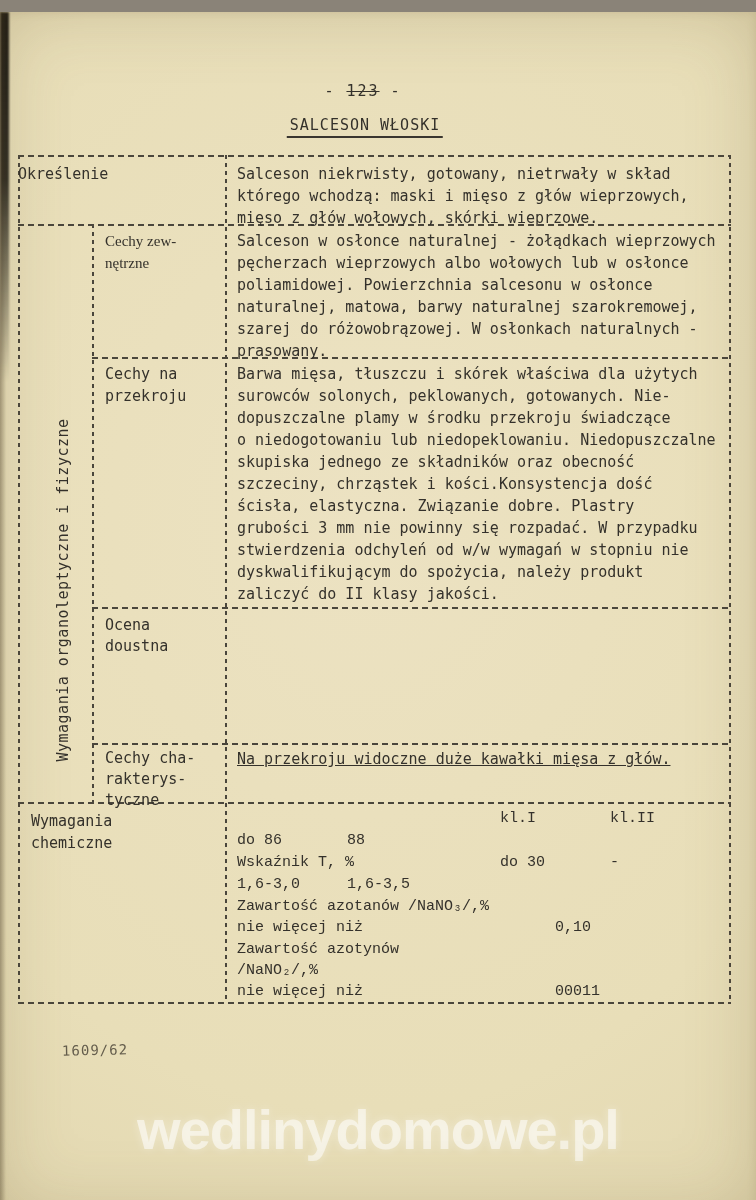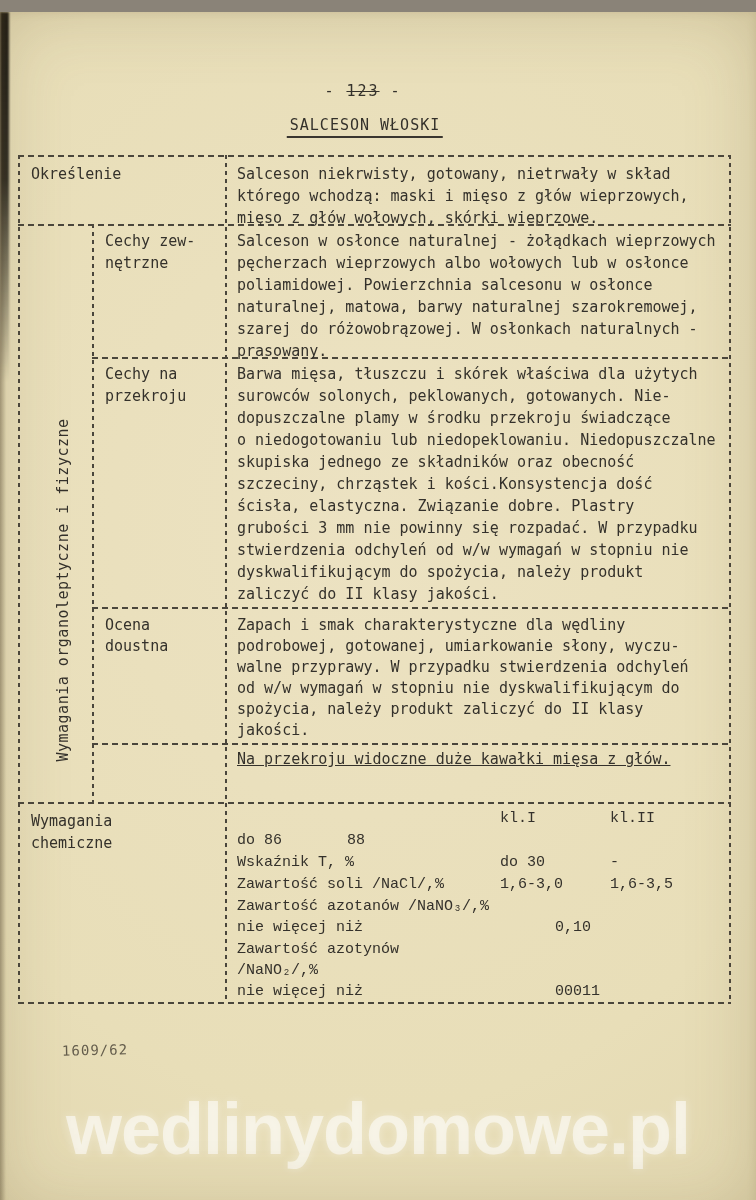--- a/index.html
+++ b/index.html
@@ -28,23 +28,23 @@
   .doc-title {
     position:absolute; top:104px; left:365px; transform:translateX(-50%);
     letter-spacing:1px; border-bottom:2px solid #3a362f; padding:0 3px 2px; white-space:nowrap;
   }
   .spec-table { position:absolute; left:18px; top:143px; width:713px; height:849px; }
   .hline { position:absolute; height:2px;
     background:repeating-linear-gradient(90deg, #4a463c 0px, #4a463c 6px, transparent 6px, transparent 10px); }
   .vline { position:absolute; width:2px;
     background:repeating-linear-gradient(180deg, #4a463c 0px, #4a463c 4px, transparent 4px, transparent 8px); }
   .cell { position:absolute; white-space:pre-line; line-height:22px; }
-  .lbl-okreslenie { left:13px; top:8px; }
+  .lbl-okreslenie { left:0; top:8px; }
   .txt-okreslenie { left:219px; top:8px; width:492px; }
-  .lbl-external   { left:87px; top:75px; }
+  .lbl-external   { left:87px; top:75px;font-family:Liberation Serif, serif; }
   .txt-external   { left:219px; top:75px; width:494px; }
   .lbl-cross      { left:87px; top:208px; }
   .txt-cross      { left:219px; top:208px; width:494px; }
   .lbl-taste      { left:87px; top:460px; line-height:21px; }
   .txt-taste      { left:219px; top:460px; width:492px; line-height:21px; }
   .lbl-char       { left:87px; top:593px; line-height:21px; }
   .txt-char       { left:219px; top:593px; width:492px;text-decoration:underline; }
   .vgroup {
     position:absolute; left:45px; top:435px;
     transform:translate(-50%,-50%) rotate(-90deg);
@@ -56,21 +56,21 @@
   .chem-label { width:263px; white-space:pre-line; }
   .chem-v1 { width:110px; }
   .chem-v2 { flex:1; }
   .chem-mid { position:absolute; left:318px; bottom:0; }
   .footer-code {
     position:absolute; left:62px; top:1030px; font-size:14px; color:#4e473a;
     letter-spacing:1px; transform:rotate(-1.2deg); opacity:0.85;
   }
   .watermark {
     position:absolute; left:50%; top:1117px; transform:translate(-50%,-50%);
-    font-family:"Liberation Sans","DejaVu Sans",sans-serif; font-weight:700; font-size:72px;
+    font-family:"Liberation Sans","DejaVu Sans",sans-serif; font-weight:700; font-size:56px;
     color:rgba(255,255,255,0.55); white-space:nowrap; letter-spacing:-1px;
     text-shadow:0 0 10px rgba(255,255,255,0.35);
   }
 </style>
 </head>
 <body>
 
 <div class="page">
 
   <div class="binding"></div>
@@ -119,27 +119,24 @@
 skupiska jednego ze składników oraz obecność
 szczeciny, chrząstek i kości.Konsystencja dość
 ścisła, elastyczna. Związanie dobre. Plastry
 grubości 3 mm nie powinny się rozpadać. W przypadku
 stwierdzenia odchyleń od w/w wymagań w stopniu nie
 dyskwalifikującym do spożycia, należy produkt
 zaliczyć do II klasy jakości.</div>
 
     <div class="cell lbl-taste">Ocena
 doustna</div>
-    <div class="cell txt-taste">Zapach i smak charakterystyczne dla wędliny
-podrobowej, gotowanej, umiarkowanie słony, wyczu-
-walne przyprawy. W przypadku stwierdzenia odchyleń
-od w/w wymagań w stopniu nie dyskwalifikującym do
-spożycia, należy produkt zaliczyć do II klasy
-jakości.</div>
 
+    <div class="cell lbl-char">Cechy cha-
+rakterys-
+tyczne</div>
     <div class="cell txt-char">Na przekroju widoczne duże kawałki mięsa z głów.</div>
 
     <div class="cell lbl-chem">Wymagania
 chemiczne</div>
 
     <div class="chem-area">
       <div class="chem-row">
         <div class="chem-label"></div>
         <div class="chem-v1">kl.I</div>
         <div class="chem-v2">kl.II</div>
@@ -147,21 +144,20 @@
       <div class="chem-row">
         <div class="chem-v1">do 86</div>
         <div class="chem-v2">88</div>
       </div>
       <div class="chem-row">
         <div class="chem-label">Wskaźnik T, %</div>
         <div class="chem-v1">do 30</div>
         <div class="chem-v2">-</div>
       </div>
       <div class="chem-row">
-        <div class="chem-label">Zawartość soli /NaCl/,%</div>
         <div class="chem-v1">1,6-3,0</div>
         <div class="chem-v2">1,6-3,5</div>
       </div>
       <div class="chem-row">
         <div class="chem-label">Zawartość azotanów /NaNO₃/,%
 nie więcej niż</div>
         <div class="chem-mid">0,10</div>
       </div>
       <div class="chem-row">
         <div class="chem-label">Zawartość azotynów

